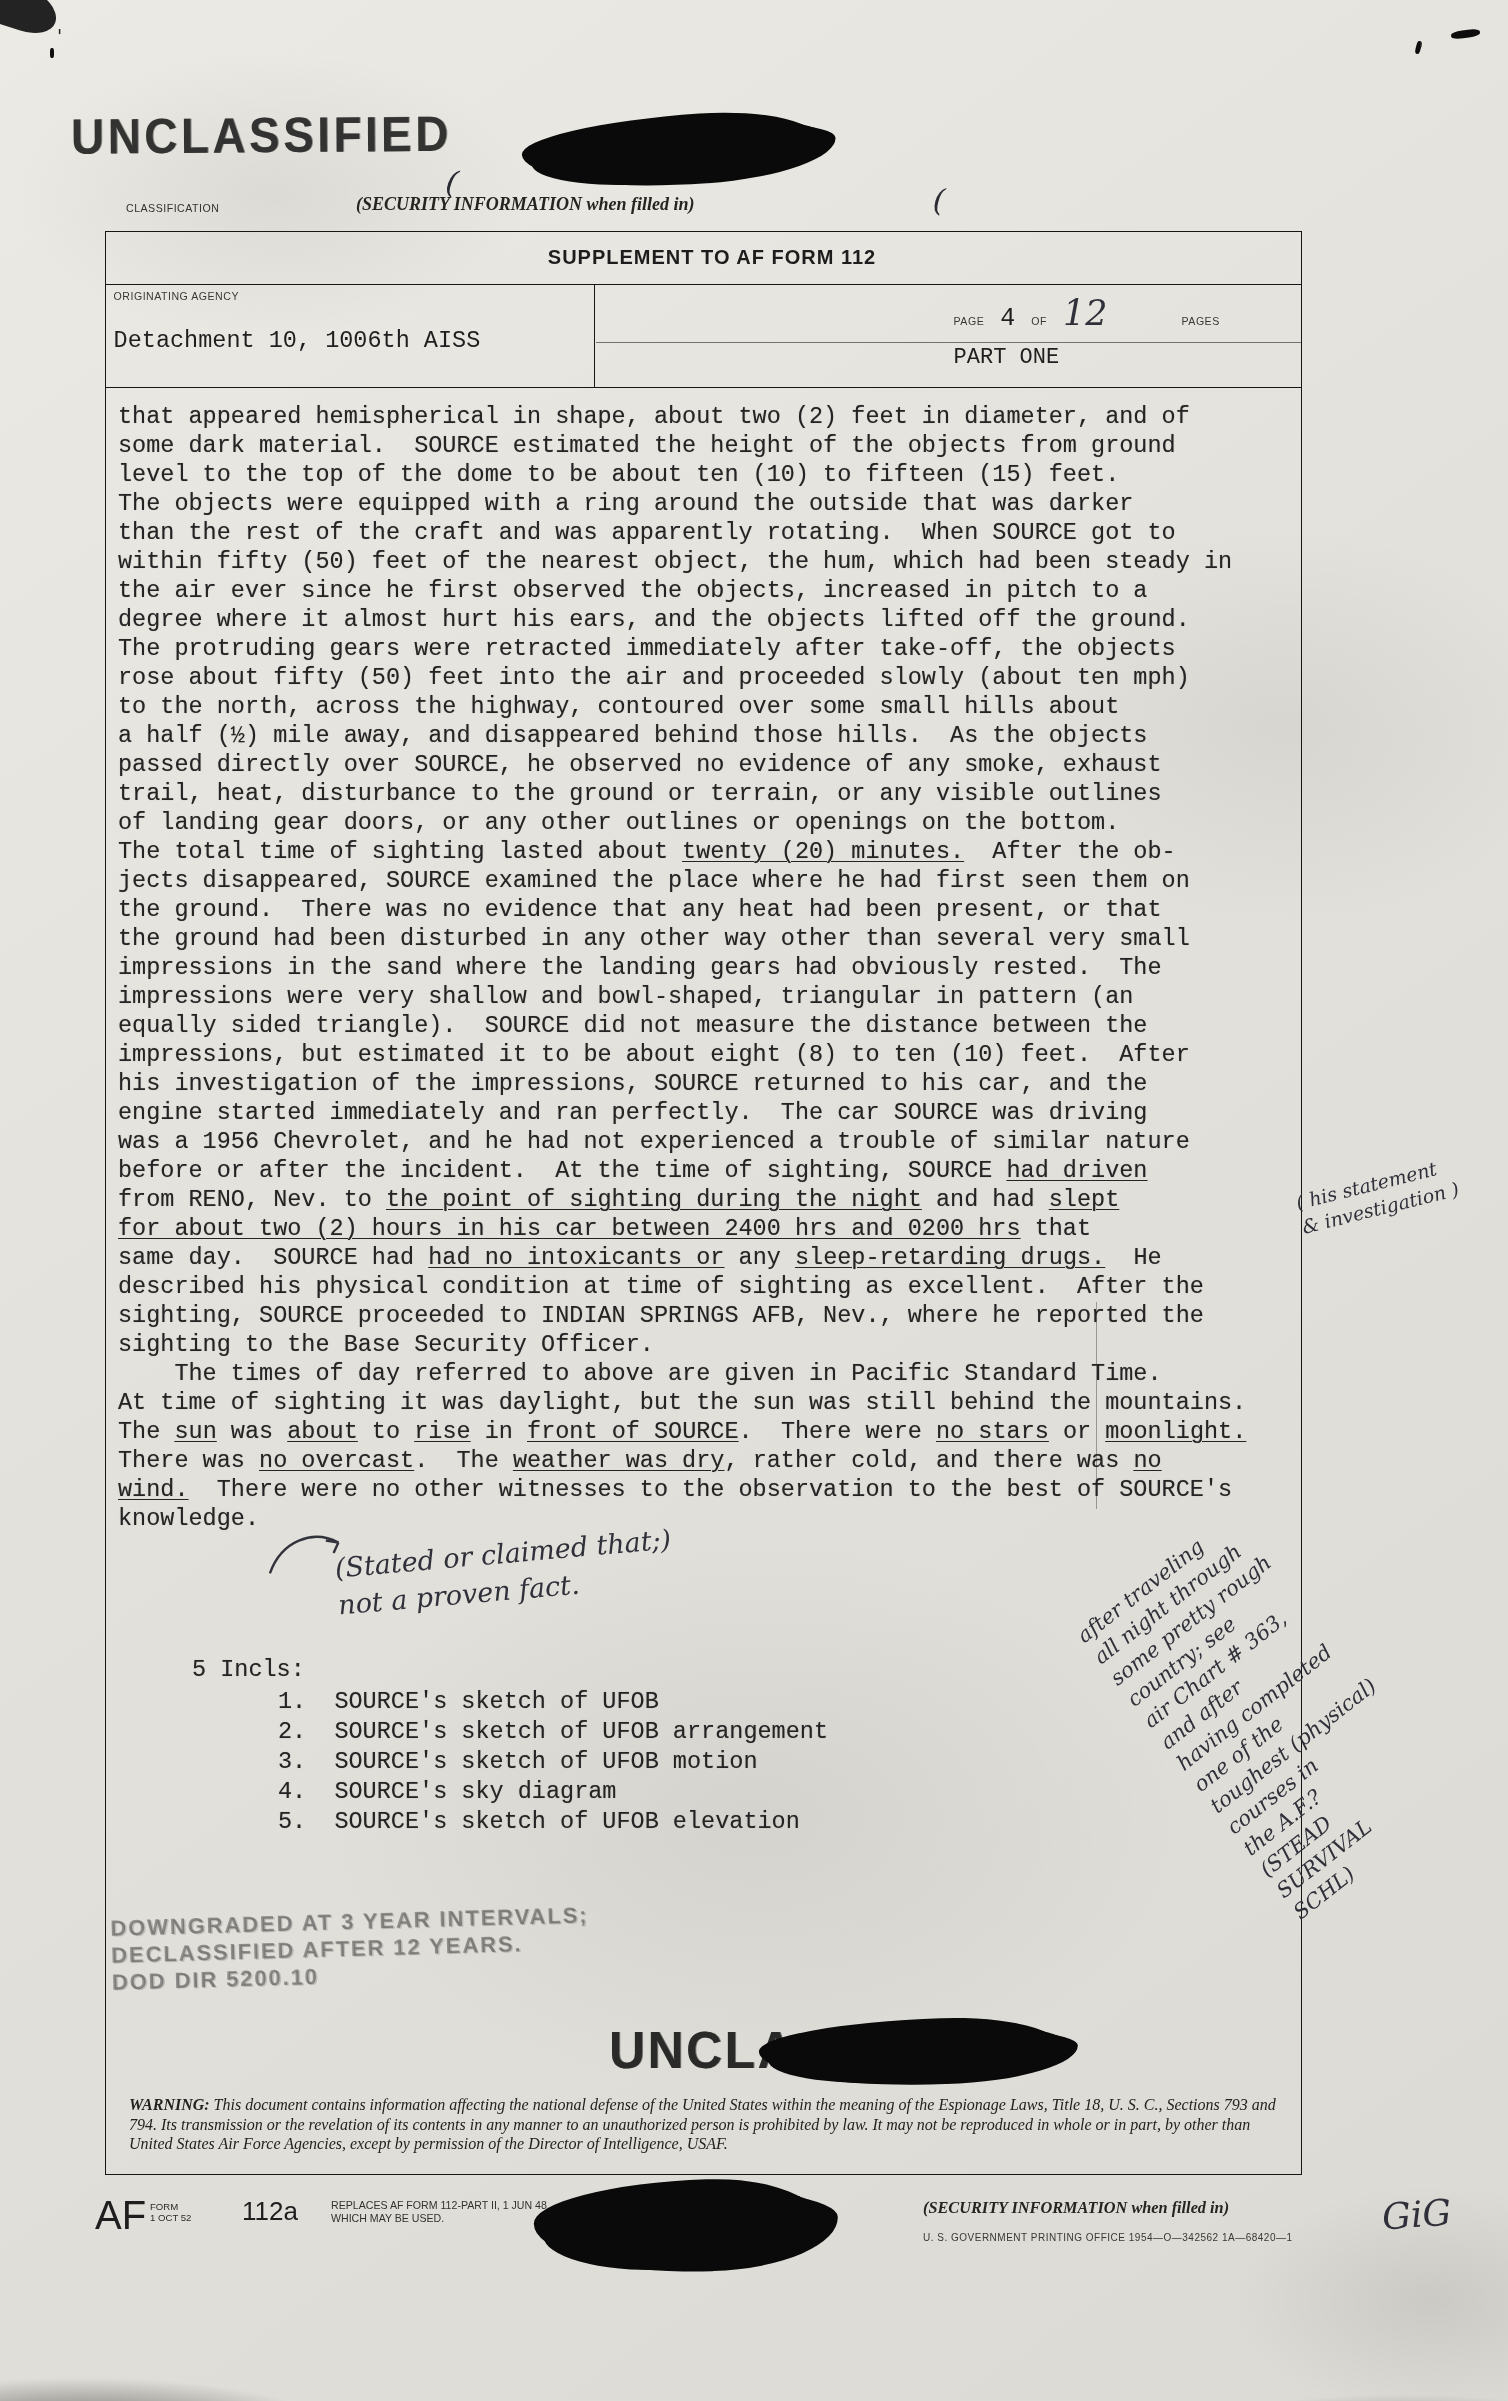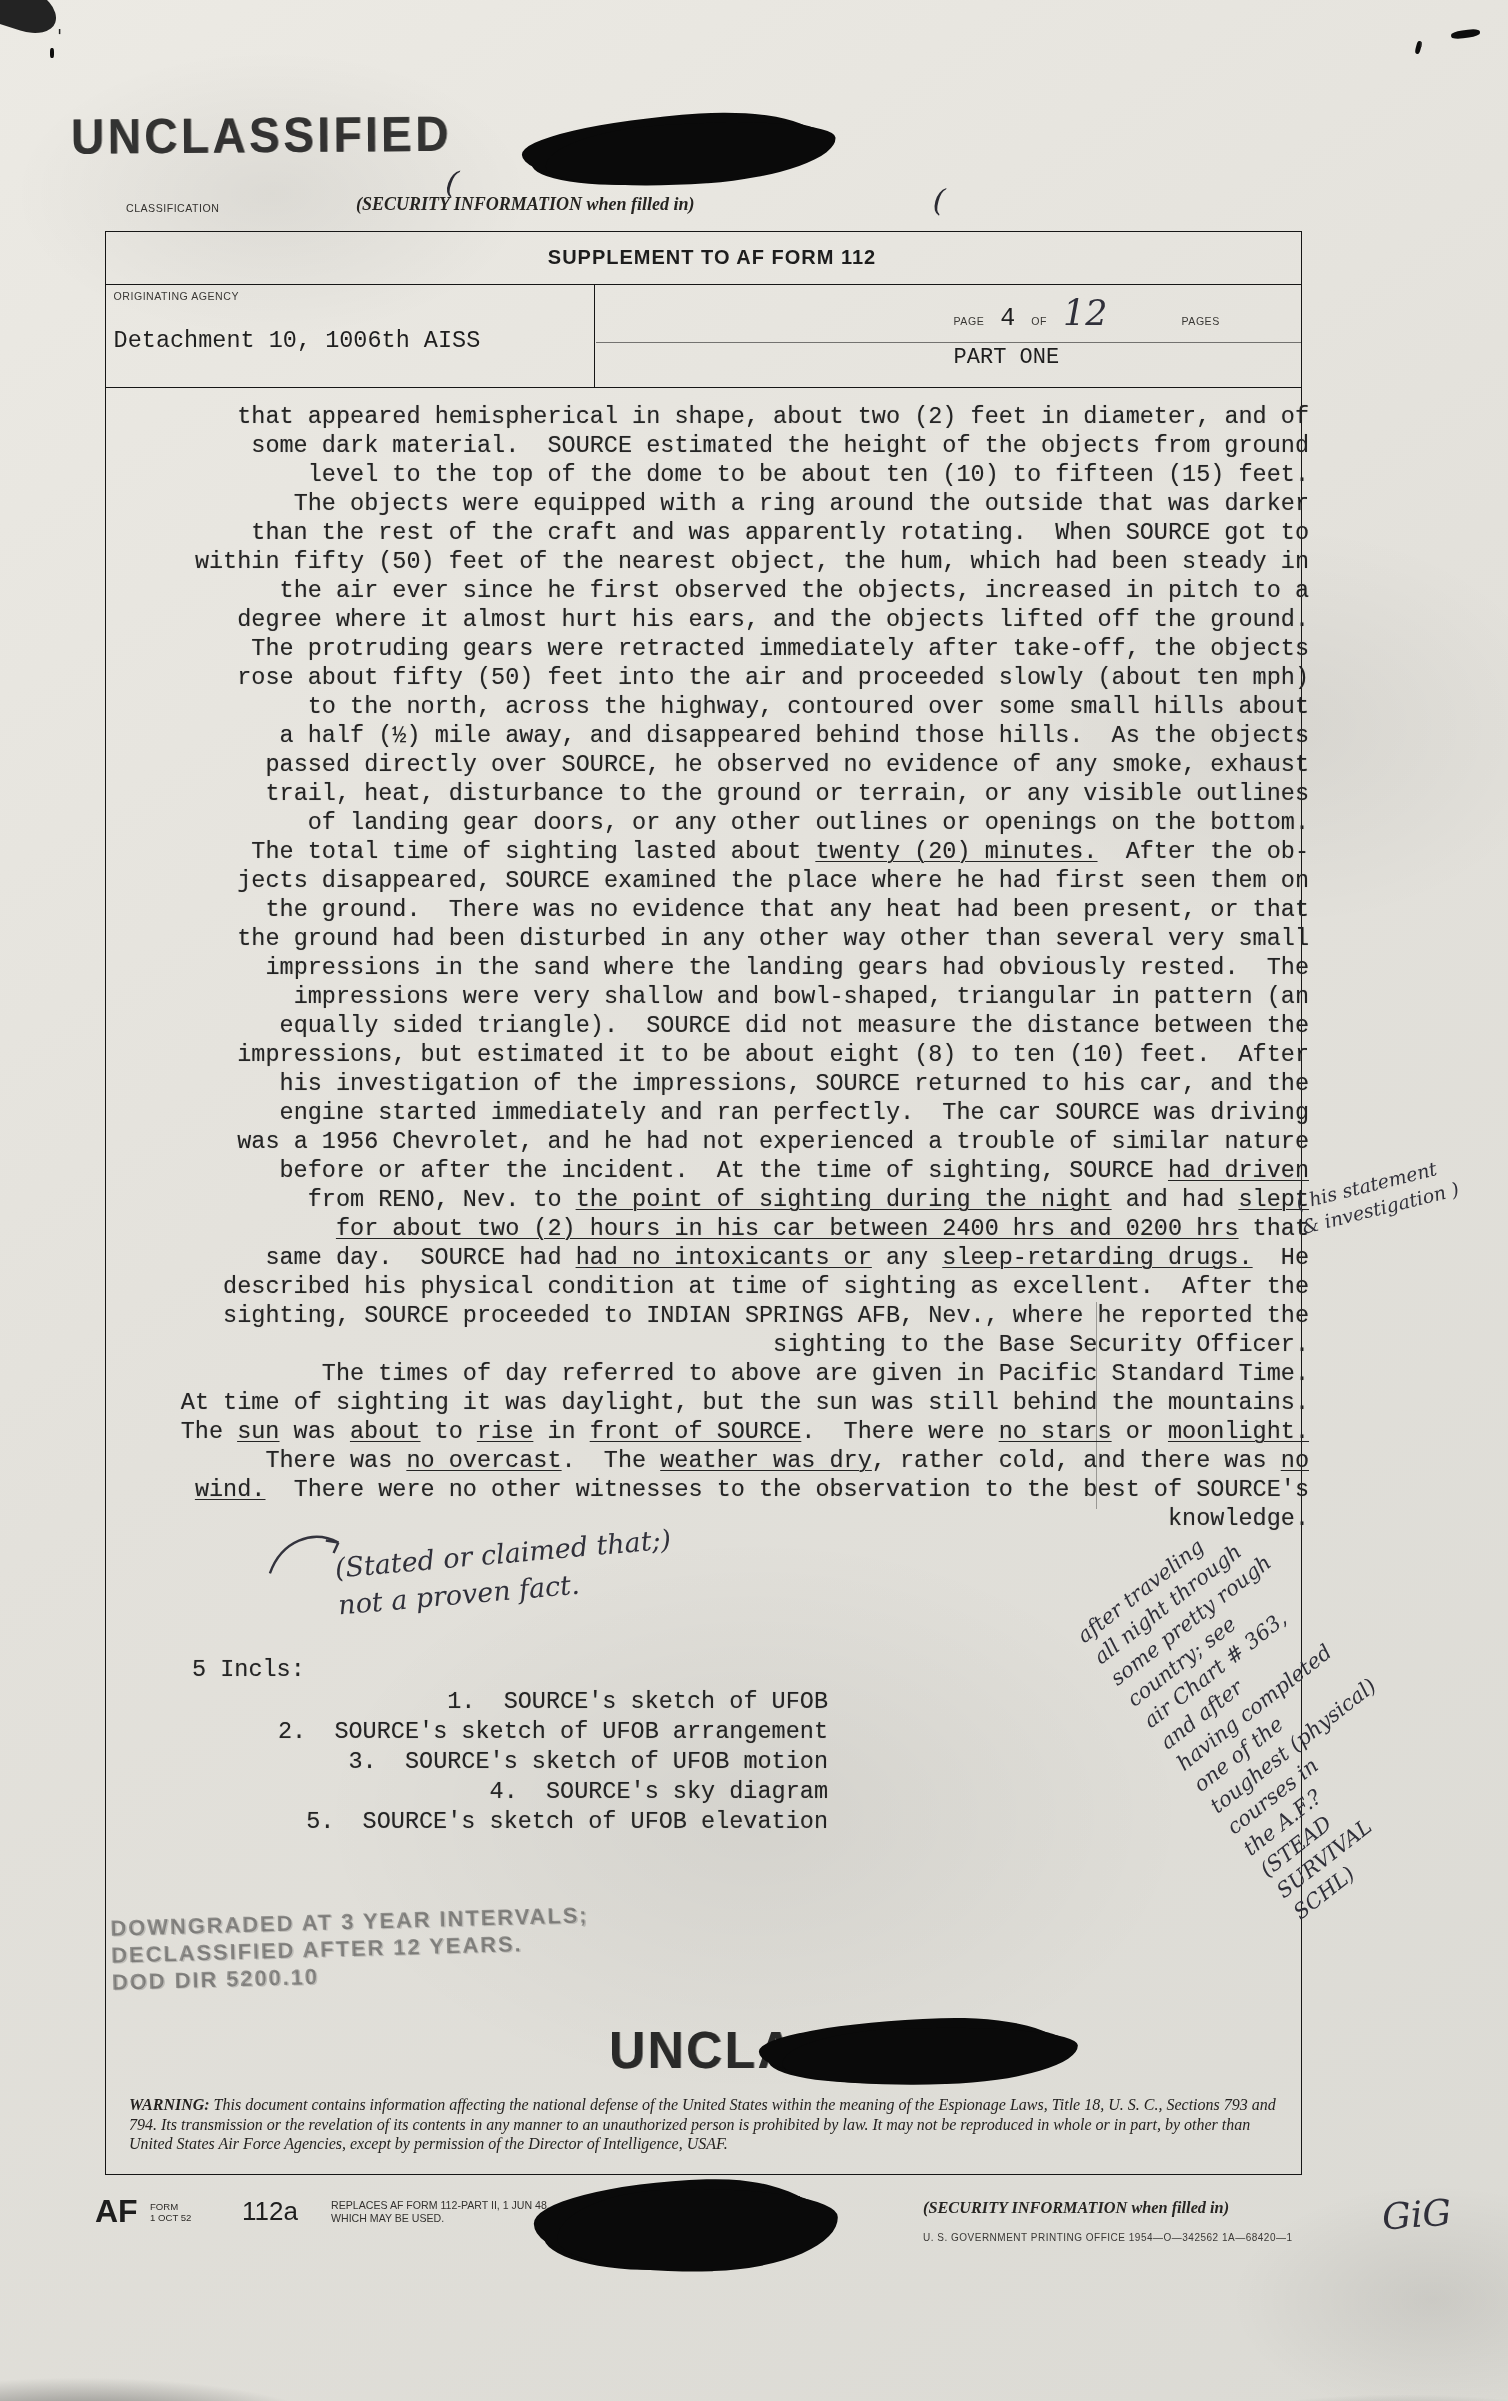--- a/index.html
+++ b/index.html
@@ -52,40 +52,40 @@
   .cell-3{left:840px;width:356px;}
   .mid-rule{position:absolute;left:491px;top:57px;width:706px;height:1px;background:rgba(20,20,20,.55);}
   .mono{font-family:"Liberation Mono","DejaVu Sans Mono",monospace;color:#1f1f1f;}
   .agency-value{margin-top:25px;font-size:23.5px;}
   .report-line{font-size:21.6px;line-height:25.5px;margin-top:1.9px;}
   .page-top{display:flex;align-items:baseline;gap:16px;margin-top:2.9px;}
   .page-num{font-size:25px;}
   .pages-hand{font-size:35px;}
   .part-line{font-size:22px;margin-top:12.5px;}
   
-  .typed{font-family:"Liberation Mono","DejaVu Sans Mono",monospace;color:#242424;white-space:pre;text-shadow:0 0 1px rgba(25,25,25,.30);text-align:right;}
+  .typed{font-family:"Liberation Mono","DejaVu Sans Mono",monospace;color:#242424;white-space:pre;text-shadow:0 0 1px rgba(25,25,25,.30);}
   .typed-body{left:118px;top:402px;width:1191px;font-size:23.5px;line-height:29px;}
   .typed-body .tline{min-height:29px;}
   .typed u, .typed-body u{text-decoration-thickness:1.4px;text-underline-offset:3.4px;}
   .encl-head{left:192px;top:1656px;font-size:23.5px;}
   .encl-items{left:278px;top:1687px;font-size:23.5px;line-height:30px;}
   .encl-items .tline{min-height:30px;}
   
   .hand{font-family:"DejaVu Serif",serif;font-style:italic;color:#30303a;}
   .note-center{left:336px;top:1535px;font-size:27px;line-height:37px;transform:rotate(-5deg);}
   .note-margin{left:1297px;top:1171px;font-size:19px;line-height:25px;transform:rotate(-14deg);}
   .note-diagonal{left:1072px;top:1628px;width:298px;font-size:21px;line-height:27px;transform:rotate(-38deg);transform-origin:top left;}
   .initials{left:1382px;top:2194px;font-size:36px;transform:rotate(-4deg);}
   .paren-mark{font-size:31px;color:#2b2b33;}
   .paren-1{left:446px;top:164px;transform:rotate(8deg);}
   .paren-2{left:933px;top:182px;transform:rotate(4deg);}
   
   .warning{left:129px;top:2095px;width:1162px;font-size:16px;line-height:19.7px;color:#242220;font-family:"Liberation Serif",serif;font-style:italic;}
   .warning b{font-weight:bold;}
-  .footer-af{left:95px;top:2193px;font-size:32px;font-weight:bold;color:#1e1e1e;}
+  .footer-af{left:95px;top:2193px;font-size:40px;font-weight:normal;color:#1e1e1e;}
   .footer-form{left:150px;top:2201px;font-size:9.6px;line-height:11px;color:#2e2c29;}
   .footer-112a{left:242px;top:2196px;font-size:26px;color:#1e1e1e;}
   .footer-replaces{left:331px;top:2199px;font-size:10.6px;line-height:13px;color:#33312e;}
   .footer-class{left:708px;top:2194px;z-index:1;}
   .footer-sec{left:923px;top:2198px;font-size:16.3px;font-weight:bold;color:#262421;}
   .footer-gpo{left:923px;top:2232px;font-size:10px;color:#3a3835;letter-spacing:0.5px;}
   .quote-mark{font-size:19px;color:#222;}
   .q1{left:1418px;top:38px;}
   .q2{left:57px;top:25px;}
 </style>

